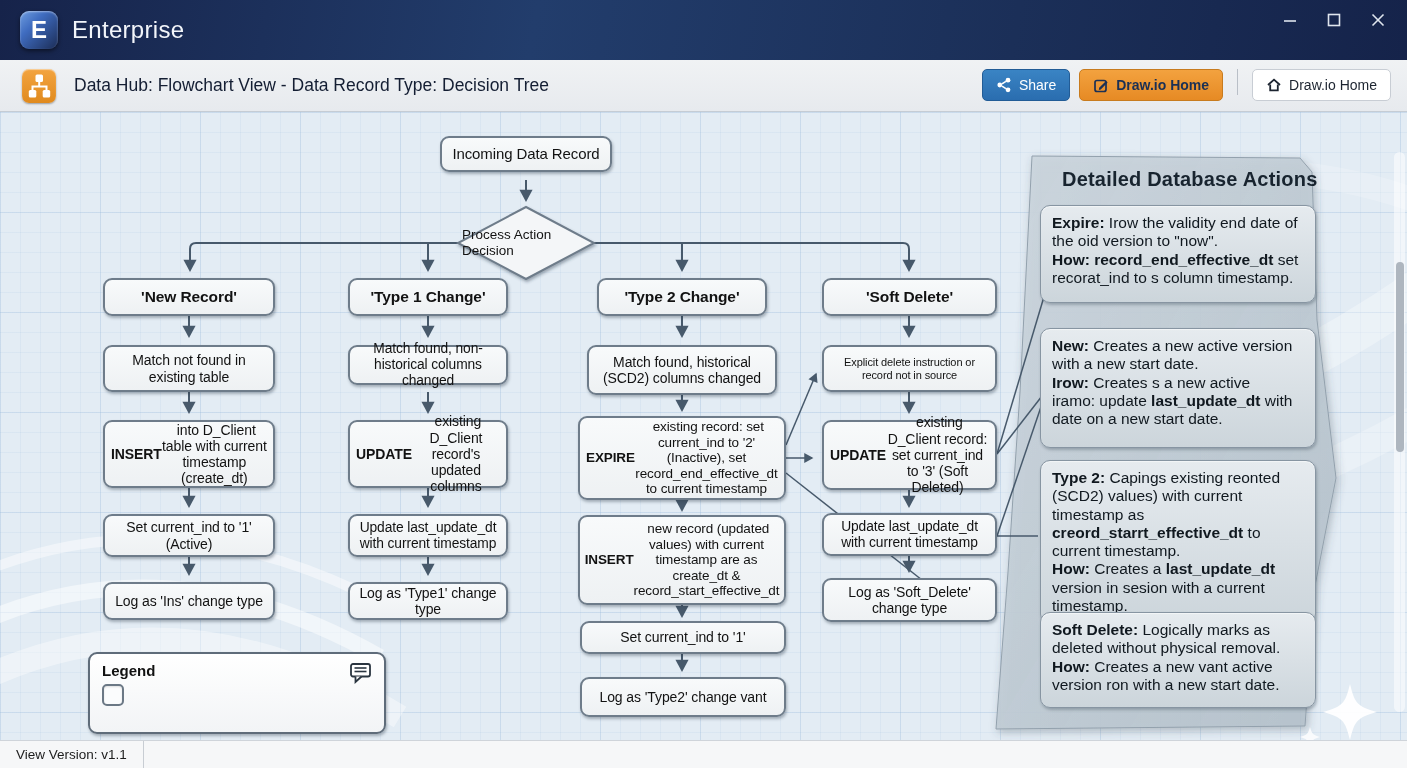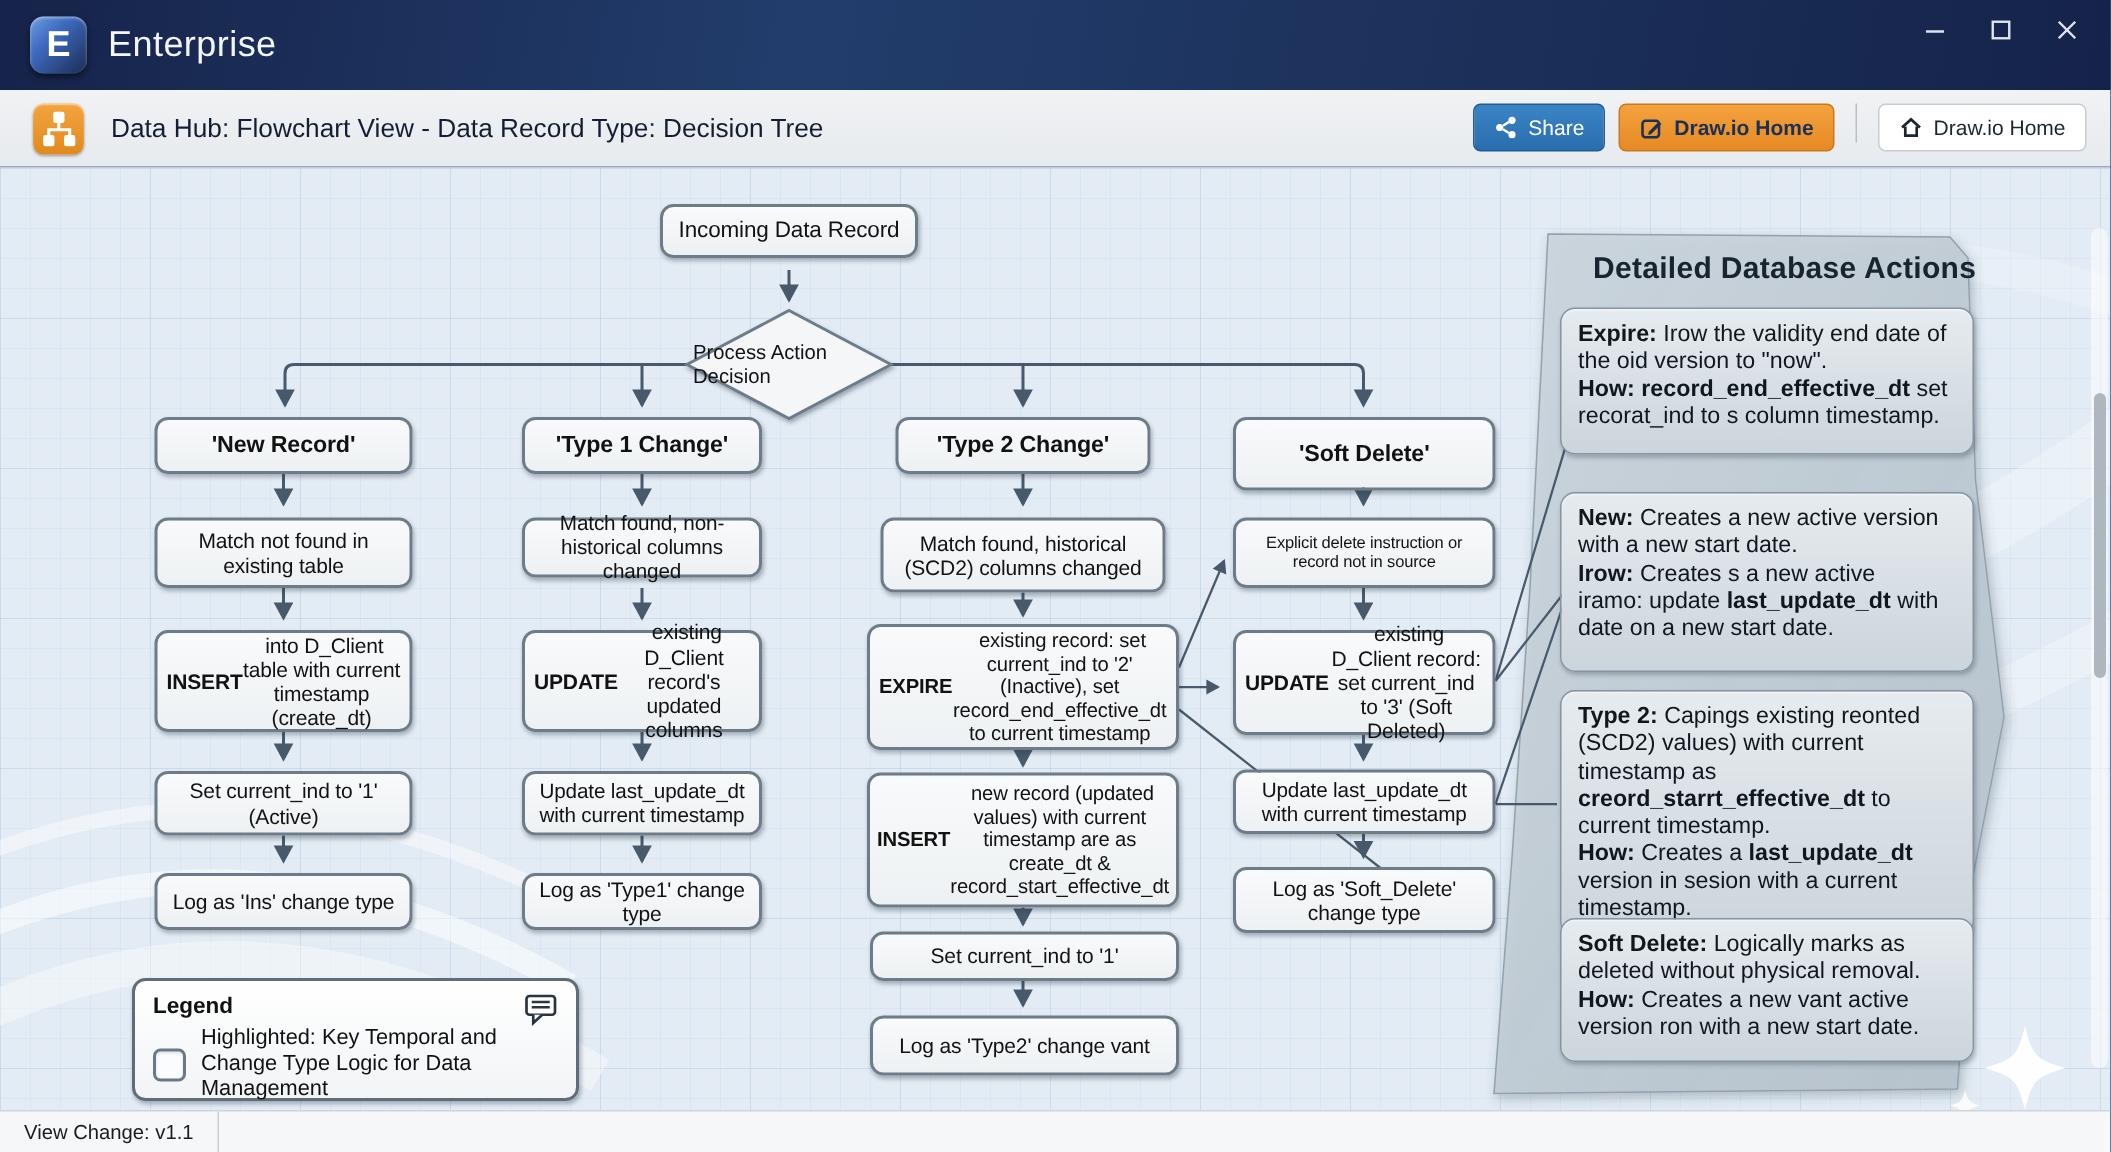--- a/index.html
+++ b/index.html
@@ -253,21 +253,21 @@
     <div class="node" style="left:348px;top:402px;width:160px;height:43px;font-size:13.8px"><span>Update last_update_dt with current timestamp</span></div>
     <div class="node" style="left:348px;top:470px;width:160px;height:38px"><span>Log as 'Type1' change type</span></div>
 
     <div class="node hdr" style="left:597px;top:166px;width:170px;height:38px"><b>'Type 2 Change'</b></div>
     <div class="node" style="left:587px;top:233px;width:190px;height:50px"><span>Match found, historical (SCD2) columns changed</span></div>
     <div class="node" style="left:578px;top:304px;width:208px;height:84px;font-size:13.5px"><b>EXPIRE</b><span> existing record: set current_ind to '2' (Inactive), set record_end_effective_dt to current timestamp</span></div>
     <div class="node" style="left:578px;top:403px;width:208px;height:90px;font-size:13.5px"><b>INSERT</b><span> new record (updated values) with current timestamp are as create_dt &amp; record_start_effective_dt</span></div>
     <div class="node" style="left:580px;top:509px;width:206px;height:33px"><span>Set current_ind to '1'</span></div>
     <div class="node" style="left:580px;top:565px;width:206px;height:40px"><span>Log as 'Type2' change vant</span></div>
 
-    <div class="node hdr" style="left:822px;top:166px;width:175px;height:49px"><b>'Soft Delete'</b></div>
+    <div class="node hdr" style="left:822px;top:166px;width:175px;height:38px"><b>'Soft Delete'</b></div>
     <div class="node" style="left:822px;top:233px;width:175px;height:47px;font-size:11px"><span>Explicit delete instruction or record not in source</span></div>
     <div class="node" style="left:822px;top:308px;width:175px;height:70px"><b>UPDATE</b><span> existing D_Client record: set current_ind to '3' (Soft Deleted)</span></div>
     <div class="node" style="left:822px;top:401px;width:175px;height:43px;font-size:13.8px"><span>Update last_update_dt with current timestamp</span></div>
     <div class="node" style="left:822px;top:466px;width:175px;height:44px"><span>Log as 'Soft_Delete' change type</span></div>
 
     <div class="panel-title" style="left:1062px;top:56px">Detailed Database Actions</div>
     <div class="callout" style="left:1040px;top:93px;width:276px;min-height:98px"><b>Expire:</b><span> Irow the validity end date of the oid version to "now".
 </span><b>How: record_end_effective_dt</b><span> set recorat_ind to s column timestamp.</span></div>
     <div class="callout" style="left:1040px;top:216px;width:276px;min-height:120px"><b>New:</b><span> Creates a new active version with a new start date.
 </span><b>Irow:</b><span> Creates s a new active
@@ -285,26 +285,25 @@
       <div class="legend-comment">
         <svg width="25" height="22" viewBox="0 0 25 22">
           <rect x="2" y="2" width="19" height="12.5" rx="2" fill="#ffffff" stroke="#2a3540" stroke-width="1.8"></rect>
           <line x1="5.5" y1="6" x2="17.5" y2="6" stroke="#2a3540" stroke-width="1.6"></line>
           <line x1="5.5" y1="9.5" x2="17.5" y2="9.5" stroke="#2a3540" stroke-width="1.6"></line>
           <path d="M6.5 14.5 L6.5 20 L12.5 14.5" fill="#ffffff" stroke="#2a3540" stroke-width="1.8"></path>
         </svg>
       </div>
       <div class="legend-row">
         <div class="legend-check"></div>
-        <div class="legend-text"><span>Highlighted: Key Temporal and Change Type Logic for Data Management</span></div>
       </div>
     </div>
 
     <div class="scroll-track">
       <div class="scroll-thumb"></div>
     </div>
   </div>
 
   <div class="statusbar">
-    <div class="status-cell">View Change: v1.1</div>
+    <div class="status-cell">View Version: v1.1</div>
   </div>
 
 </div>
 
 </body></html>

